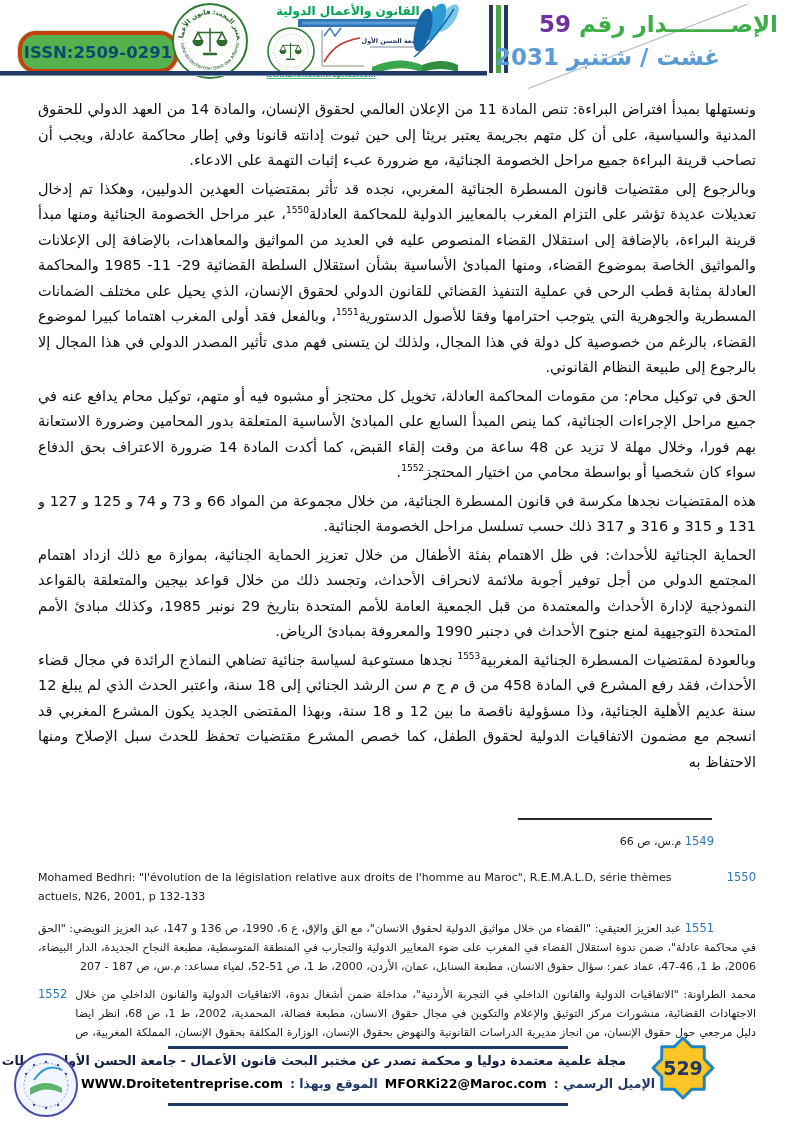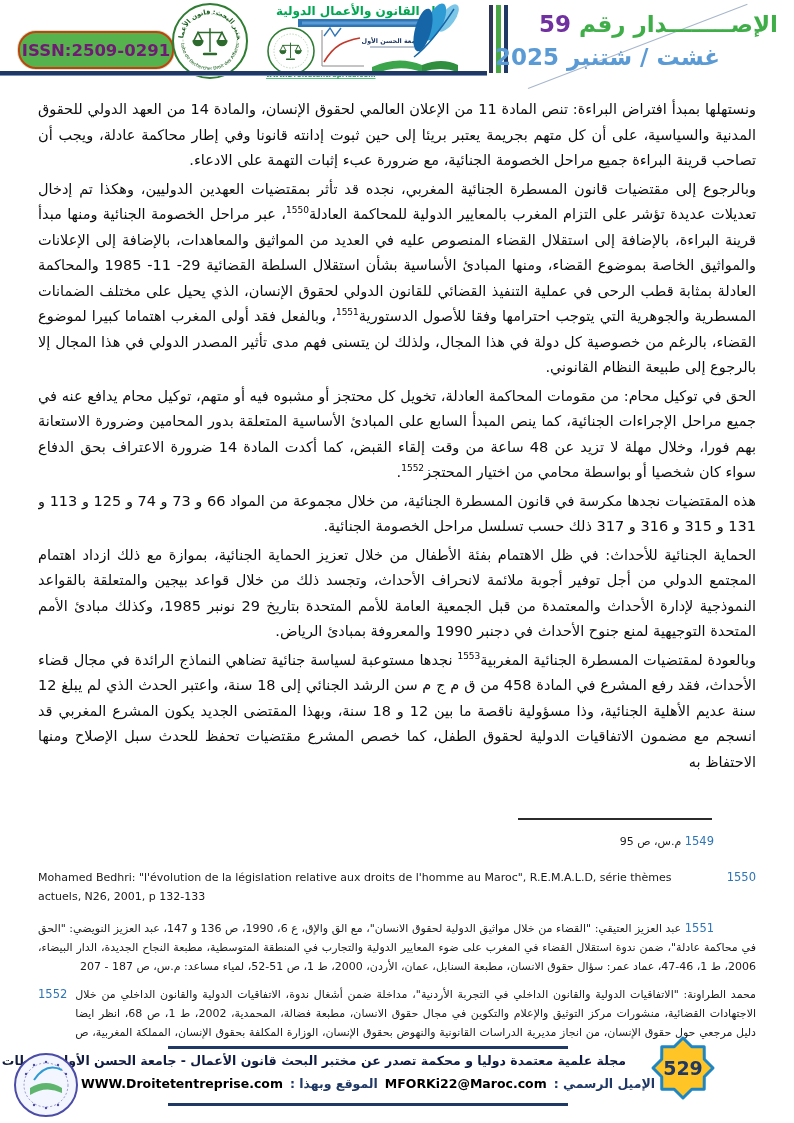--- a/index.html
+++ b/index.html
@@ -2,22 +2,22 @@
 <html lang="ar"><head>
 <meta charset="utf-8">
 <style>
   html,body{margin:0;padding:0;background:#888;}
   .page{position:relative;width:794px;height:1123px;background:#ffffff;margin:0 auto;
         font-family:"DejaVu Sans",sans-serif;overflow:hidden;}
 
   
   .hdr{position:absolute;top:0;left:0;right:0;height:92px;}
   .issn-pill{position:absolute;left:18px;top:31px;width:152px;height:34px;background:#56b24c;
-             border:2px solid #c2410c;border-radius:18px;box-shadow:0 0 0 1px #cfe6cc;
-             color:#701a75;font-weight:bold;font-size:16.5px;display:flex;align-items:center;justify-content:center;}
+             border:4px solid #c2410c;border-radius:18px;box-shadow:0 0 0 1px #cfe6cc;
+             color:#0c4a6e;font-weight:bold;font-size:16.5px;display:flex;align-items:center;justify-content:center;}
   .lab-logo{position:absolute;left:171px;top:2px;width:78px;height:78px;}
   .journal-logo{position:absolute;left:264px;top:3px;width:198px;height:78px;}
   .hdr-rule{position:absolute;left:0;top:71px;width:487px;height:4px;background:#1f3864;border-bottom:1px solid #7c94bd;}
   .vbar{position:absolute;top:5px;height:68px;}
   .vbar.b1{left:489px;width:4px;background:#2f3557;}
   .vbar.b2{left:496px;width:5px;background:#4aa546;}
   .vbar.b3{left:504px;width:4px;background:#1f3864;}
   .issue-block{position:absolute;left:510px;right:0;top:0;height:92px;direction:rtl;}
   .issue-title{margin:11px 16px 0 0;font-size:23px;font-weight:bold;color:#3fae49;white-space:nowrap;}
   .issue-title .num{color:#7030a0;}
@@ -134,36 +134,36 @@
     <div class="vbar b1"></div>
     <div class="vbar b2"></div>
     <div class="vbar b3"></div>
     <div class="diag"></div>
 
     <div class="issue-block">
       <div class="issue-title">
         <span>الإصــــــــدار رقم</span>
         <span class="num">59</span>
       </div>
-      <div class="issue-date">غشت / شتنبر 2025</div>
+      <div class="issue-date">غشت / شتنبر 2031</div>
     </div>
   </div>
 
   <main class="body-text">
       <p class="para">ونستهلها بمبدأ افتراض البراءة: تنص المادة 11 من الإعلان العالمي لحقوق الإنسان، والمادة 14 من العهد الدولي للحقوق المدنية والسياسية، على أن كل متهم بجريمة يعتبر بريئا إلى حين ثبوت إدانته قانونا وفي إطار محاكمة عادلة، ويجب أن تصاحب قرينة البراءة جميع مراحل الخصومة الجنائية، مع ضرورة عبء إثبات التهمة على الادعاء.</p>
       <p class="para">وبالرجوع إلى مقتضيات قانون المسطرة الجنائية المغربي، نجده قد تأثر بمقتضيات العهدين الدوليين، وهكذا تم إدخال تعديلات عديدة تؤشر على التزام المغرب بالمعايير الدولية للمحاكمة العادلة<sup class="fn-ref">1550</sup>، عبر مراحل الخصومة الجنائية ومنها مبدأ قرينة البراءة، بالإضافة إلى استقلال القضاء المنصوص عليه في العديد  من المواثيق والمعاهدات، بالإضافة إلى الإعلانات والمواثيق الخاصة بموضوع القضاء، ومنها المبادئ الأساسية بشأن استقلال السلطة القضائية 29- 11- 1985 والمحاكمة العادلة بمثابة قطب الرحى في عملية التنفيذ القضائي للقانون الدولي لحقوق الإنسان، الذي يحيل على مختلف الضمانات المسطرية والجوهرية التي يتوجب احترامها وفقا للأصول الدستورية<sup class="fn-ref">1551</sup>، وبالفعل فقد أولى المغرب اهتماما كبيرا لموضوع القضاء، بالرغم من خصوصية كل دولة في هذا المجال، ولذلك لن يتسنى فهم مدى تأثير المصدر الدولي في هذا المجال إلا بالرجوع إلى طبيعة النظام القانوني.</p>
       <p class="para">الحق في توكيل محام: من مقومات المحاكمة العادلة، تخويل كل محتجز أو مشبوه فيه أو متهم، توكيل محام يدافع عنه في جميع مراحل الإجراءات الجنائية، كما ينص المبدأ السابع على المبادئ الأساسية المتعلقة بدور المحامين وضرورة الاستعانة بهم فورا، وخلال مهلة لا تزيد عن 48 ساعة من وقت إلقاء القبض، كما أكدت المادة 14 ضرورة الاعتراف بحق الدفاع سواء كان شخصيا أو بواسطة محامي من اختيار المحتجز<sup class="fn-ref">1552</sup>.</p>
-      <p class="para">هذه المقتضيات نجدها مكرسة في قانون المسطرة الجنائية، من خلال مجموعة من المواد 66 و 73 و 74 و 125 و 113 و 131 و 315 و 316 و 317 ذلك حسب تسلسل مراحل الخصومة الجنائية.</p>
+      <p class="para">هذه المقتضيات نجدها مكرسة في قانون المسطرة الجنائية، من خلال مجموعة من المواد 66 و 73 و 74 و 125 و 127 و 131 و 315 و 316 و 317 ذلك حسب تسلسل مراحل الخصومة الجنائية.</p>
       <p class="para">الحماية الجنائية للأحداث: في ظل الاهتمام بفئة الأطفال من خلال تعزيز الحماية الجنائية، بموازة مع ذلك ازداد اهتمام المجتمع الدولي من أجل توفير أجوبة ملائمة لانحراف الأحداث، وتجسد ذلك من خلال قواعد بيجين والمتعلقة بالقواعد النموذجية لإدارة الأحداث والمعتمدة من قبل الجمعية العامة للأمم المتحدة بتاريخ 29 نونبر 1985، وكذلك مبادئ الأمم المتحدة التوجيهية لمنع جنوح الأحداث في دجنبر 1990 والمعروفة بمبادئ الرياض.</p>
       <p class="para">وبالعودة لمقتضيات المسطرة الجنائية المغربية<sup class="fn-ref">1553</sup> نجدها مستوعبة لسياسة جنائية تضاهي النماذج الرائدة في مجال قضاء الأحداث، فقد رفع المشرع في المادة 458 من ق م ج م سن الرشد الجنائي إلى 18 سنة، واعتبر الحدث الذي لم يبلغ 12 سنة عديم الأهلية الجنائية، وذا مسؤولية ناقصة ما بين 12 و 18 سنة، وبهذا المقتضى الجديد يكون المشرع المغربي قد انسجم مع مضمون الاتفاقيات الدولية لحقوق الطفل، كما خصص المشرع مقتضيات تحفظ للحدث سبل الإصلاح ومنها الاحتفاظ به</p>
     </main>
 
   <div class="fn-sep"></div>
   <section class="footnotes">
-      <div class="fn fn-rtl"><span class="fn-num">1549</span> <span class="fn-text">م.س، ص 95</span></div>
+      <div class="fn fn-rtl"><span class="fn-num">1549</span> <span class="fn-text">م.س، ص 66</span></div>
       <div class="fn fn-french">
         <span class="fn-text">Mohamed Bedhri: "l'évolution de la législation relative aux droits de l'homme au Maroc", R.E.M.A.L.D, série thèmes actuels, N26, 2001, p 132-133</span>
         <span class="fn-num">1550</span>
       </div>
       <div class="fn fn-rtl"><span class="fn-num">1551</span> <span class="fn-text">عبد العزيز العتيقي: "القضاء من خلال مواثيق الدولية لحقوق الانسان"، مع الق والإق، ع 6، 1990، ص 136 و 147، عبد العزيز النويضي: "الحق في محاكمة عادلة"، ضمن ندوة استقلال القضاء في المغرب على ضوء المعايير الدولية والتجارب في المنطقة المتوسطية، مطبعة النجاح الجديدة، الدار البيضاء، 2006، ط 1، 46-47، عماد عمر: سؤال حقوق الانسان، مطبعة السنابل، عمان، الأردن، 2000، ط 1، ص 51-52، لمياء مساعد: م.س، ص 187 - 207</span></div>
       <div class="fn fn-numleft">
         <span class="fn-num">1552</span> 
         <span class="fn-text">محمد الطراونة: "الاتفاقيات الدولية والقانون الداخلي في التجربة الأردنية"، مداخلة ضمن أشغال ندوة، الاتفاقيات الدولية والقانون الداخلي من خلال الاجتهادات القضائية، منشورات مركز التوثيق والإعلام والتكوين في مجال حقوق الانسان، مطبعة فضالة، المحمدية، 2002، ط 1، ص 68، انظر ايضا دليل مرجعي حول حقوق الإنسان، من انجاز مديرية الدراسات القانونية والنهوض بحقوق الإنسان، الوزارة المكلفة بحقوق الإنسان، المملكة المغربية، ص 82-84</span>
       </div>
     </section>

